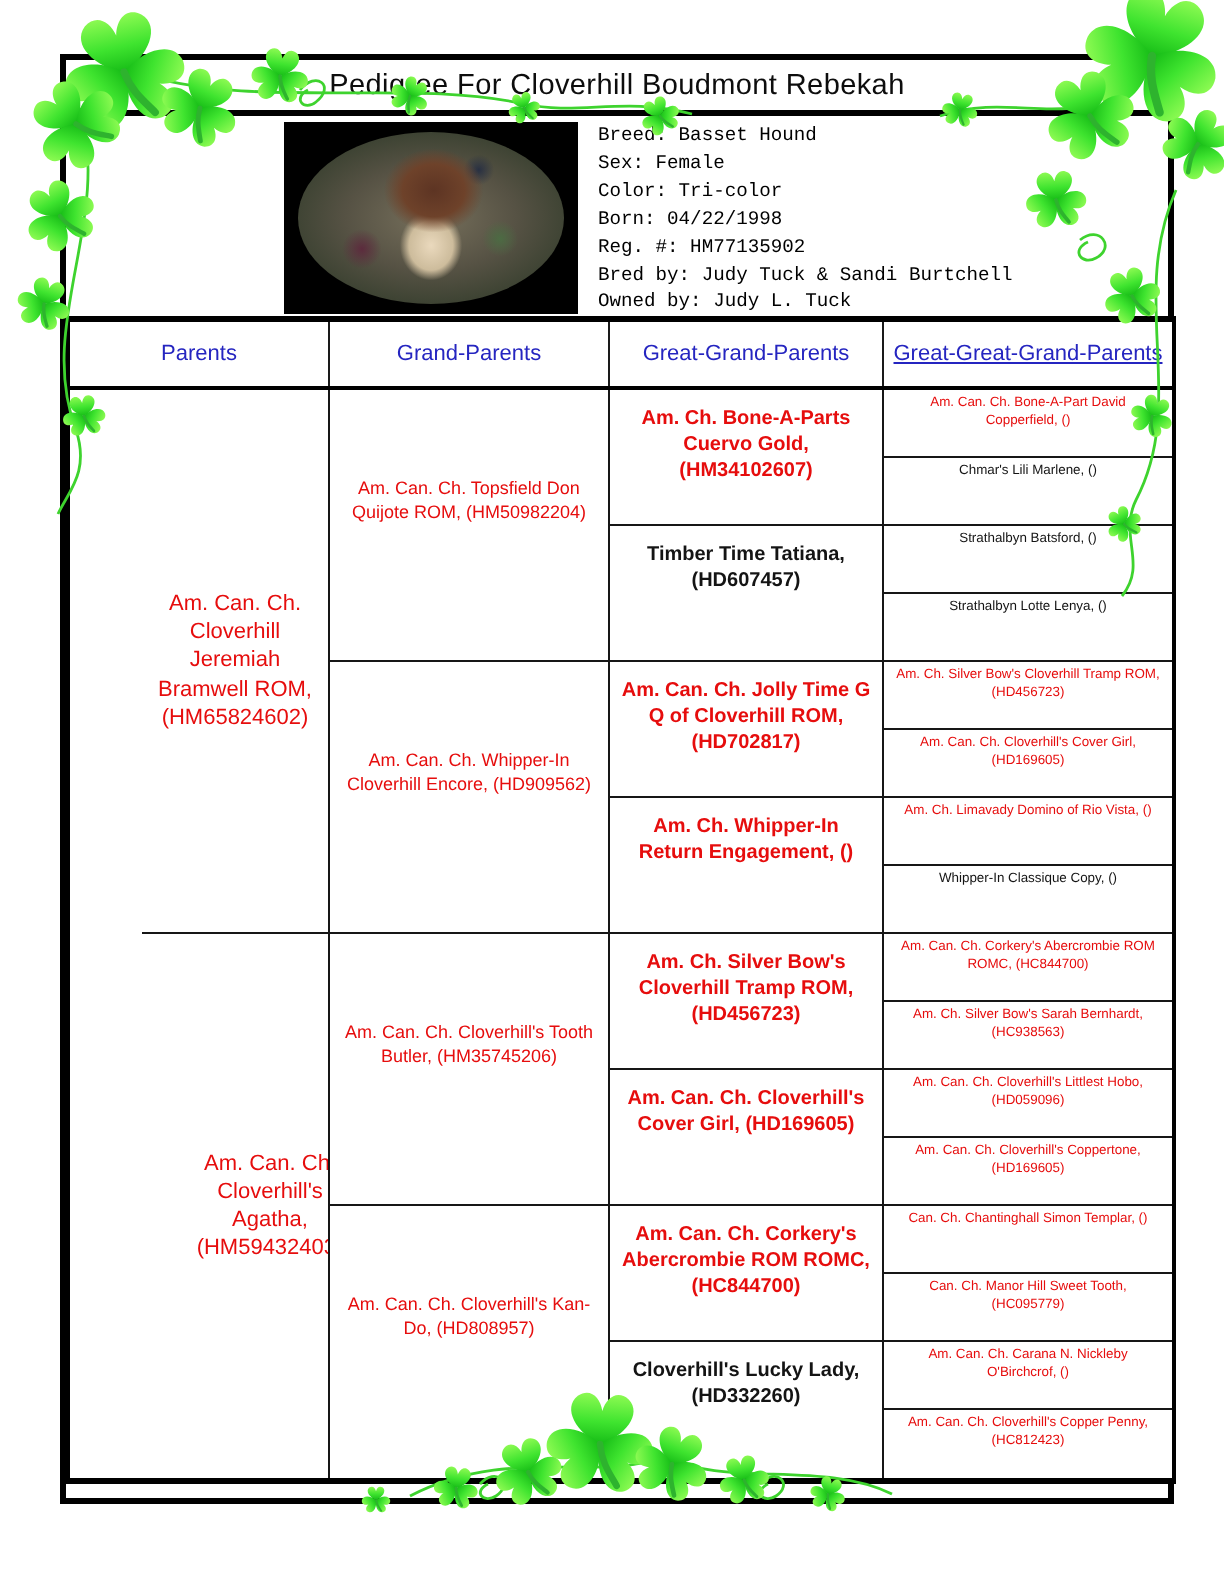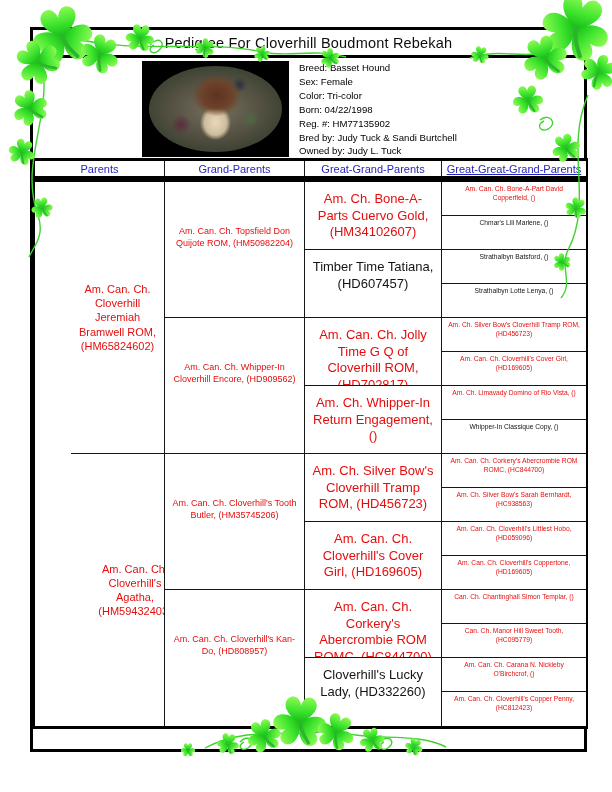--- a/index.html
+++ b/index.html
@@ -25,41 +25,41 @@
       radial-gradient(ellipse 26% 34% at 51% 34%, #5d3423 0%, #6e422a 45%, rgba(0,0,0,0) 72%),
       radial-gradient(ellipse 15% 26% at 50% 66%, #ead9bd 0%, #cdbc9c 55%, rgba(0,0,0,0) 78%),
       radial-gradient(circle 11px at 24% 68%, #5c2b3d 0%, rgba(0,0,0,0) 90%),
       radial-gradient(circle 10px at 76% 62%, #4c6b43 0%, rgba(0,0,0,0) 90%),
       radial-gradient(circle 9px at 68% 22%, #283042 0%, rgba(0,0,0,0) 85%),
       radial-gradient(ellipse 92% 88% at 50% 50%, #77705c 0%, #565244 35%, #3f4434 55%, #262a20 82%, #0c0c0c 100%);
   }
 
   
   .info { position:absolute; left:299px; top:61px; z-index:2; font-size:9.6px;
-          line-height:13.9px; color:#000; }
+          line-height:13.9px; color:#000;font-family:Liberation Mono, monospace; }
 
   
   .pedigree-table { position:absolute; left:33px; top:158px; width:551px; z-index:2;
                     border:2px solid #000; border-top-width:3px; border-bottom-width:3px;
                     background:#fff; box-sizing:content-box; }
-  .thead { display:grid; grid-template-columns:130px 140px 137px 144px; height:21px;
-           border-bottom:6px solid #000000; }
+  .thead { display:grid; grid-template-columns:130px 140px 137px 144px; height:34px;
+           border-bottom:2px solid #000000; }
   .hdr { display:flex; align-items:center; justify-content:center; color:#2525c0;
          font-size:11px; border-right:1.6px solid #1a1a1a; }
   .hdr:last-child { border-right:none; font-size:11px;text-decoration:underline; }
   .grid { display:grid; grid-template-columns:130px 140px 137px 144px;
           grid-template-rows:repeat(16,34px); }
   .cell { border-right:1.6px solid #161616; border-bottom:1.6px solid #161616;
           padding-left:5px; padding-right:5px; text-align:center; line-height:1.28;
           overflow:hidden; }
   .cell.lastcol { border-right:none; }
   .cell.lastrow { border-bottom:none; }
   .gen0 { font-size:11px;  display:flex; align-items:center; justify-content:center;margin-left:36px; }
   .gen1 { font-size:9px;  padding-top:44px; }
-  .gen2 { font-size:13px;  padding-top:9px; }
+  .gen2 { font-size:10px;  padding-top:9px;font-weight:bold; }
   .gen3 { font-size:6.7px; padding-top:3px; }
   .red   { color:#e60d0d; }
   .black { color:#141414; }
 
   
   svg.decor { position:absolute; left:0; top:0; z-index:4; pointer-events:none; }
 </style>
 <title>Pedigree For Cloverhill Boudmont Rebekah</title></head>
 <body>
 

